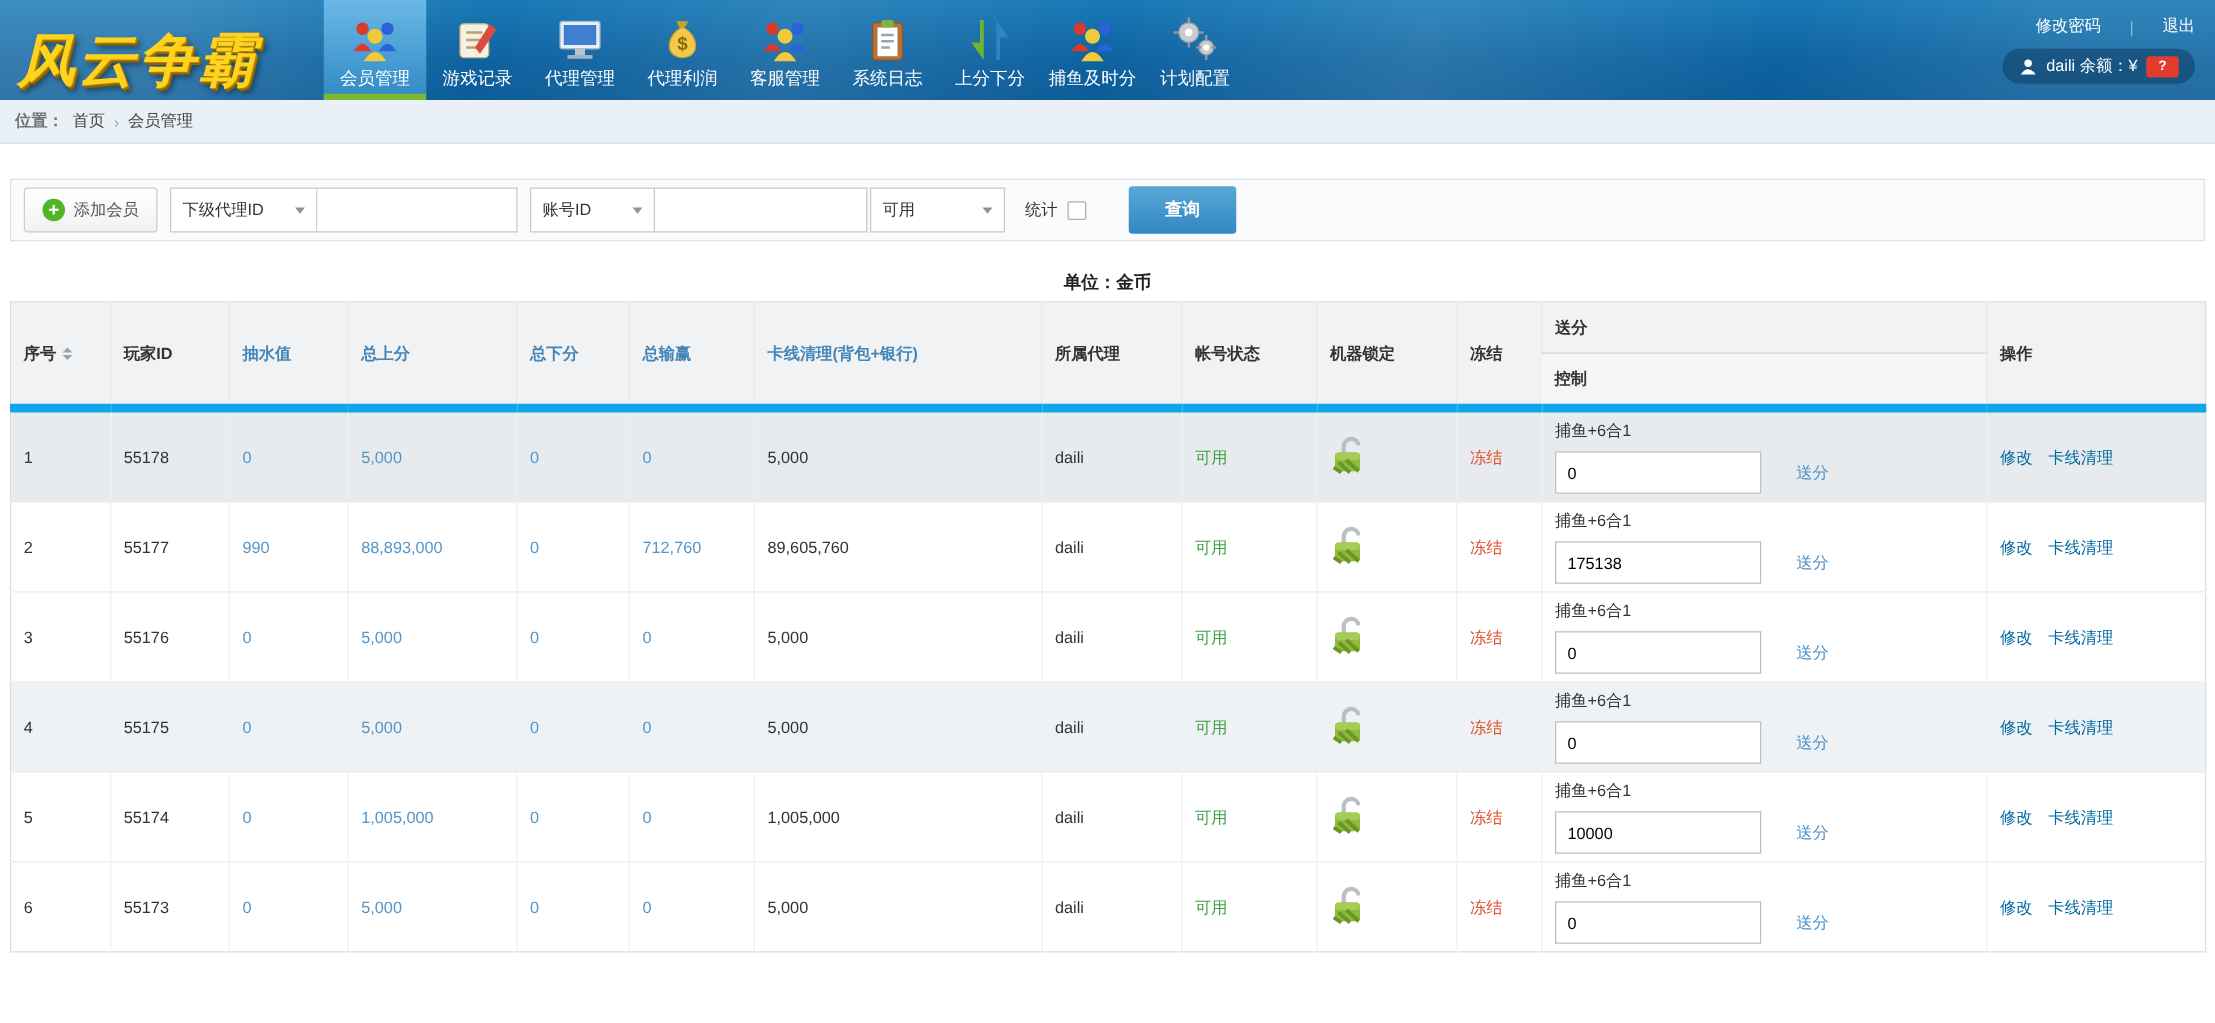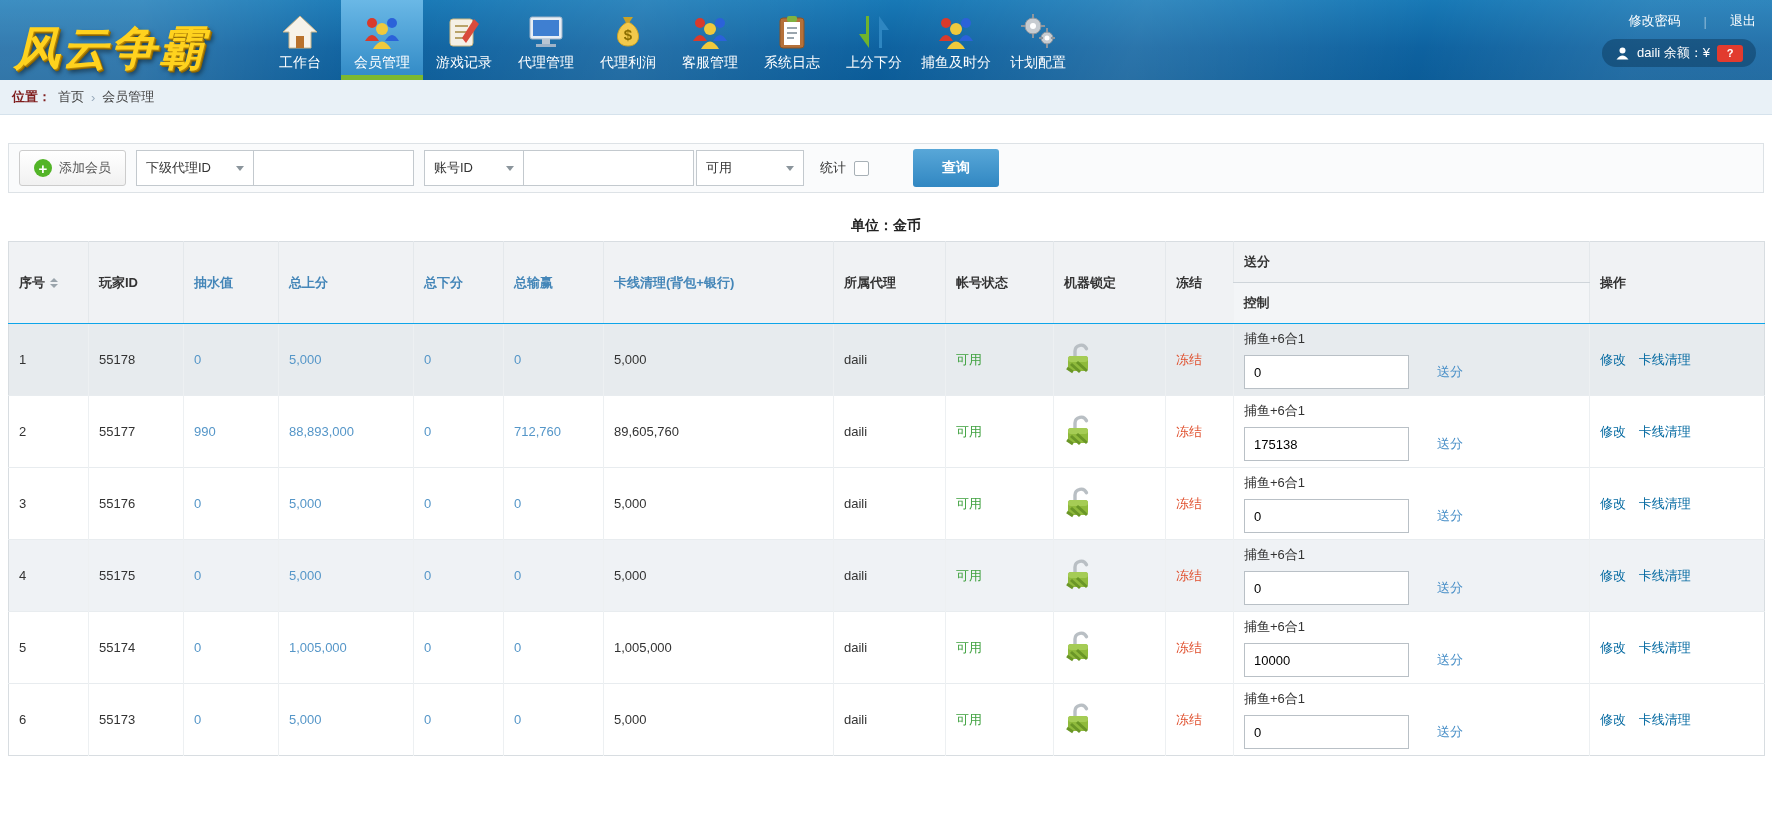--- a/index.html
+++ b/index.html
@@ -25,43 +25,43 @@
   .nav-label{line-height:1;white-space:nowrap;}
   .nav-right{margin-left:auto;padding:12px 16px 10px;display:flex;flex-direction:column;align-items:flex-end;gap:9px;color:#fff;position:relative;z-index:1;}
   .top-links{font-size:13px;display:flex;align-items:center;gap:23px;}
   .top-link{color:#fff;cursor:pointer;text-decoration:none;}
   .tl-divider{opacity:.45;}
   .user-pill{background:rgba(8,52,84,.45);border-radius:15px;padding:5px 13px;display:flex;align-items:center;gap:7px;font-size:13px;}
   .person-icon svg{width:15px;height:15px;display:block;}
   .balance-badge{background:#e23b2e;color:#fff;min-width:20px;height:17px;border-radius:3px;display:inline-flex;align-items:center;justify-content:center;font-size:11px;padding:0 3px;font-weight:bold;}
   
   .breadcrumb{height:34px;background:#e9f1f7;border-bottom:1px solid #d5e2ec;display:flex;align-items:center;padding:0 12px;font-size:13px;color:#444;gap:7px;}
-  .bc-prefix{font-weight:bold;color:#7f1d1d;}
+  .bc-prefix{font-weight:bold;color:#737373;}
   .bc-sep{color:#9ab;}
   .bc-link{color:#444;cursor:pointer;text-decoration:none;}
   
   .content{padding:0 8px;}
   .toolbar{margin-top:28px;border:1px solid #dde2e6;background:#fafbfc;height:48px;display:flex;align-items:center;padding:0 10px;}
   .btn-add{display:flex;align-items:center;gap:7px;background:linear-gradient(#fff,#f1f1f1);border:1px solid #ccc;border-radius:3px;padding:8px 14px;font-size:13px;color:#555;cursor:pointer;}
   .plus-circle{width:18px;height:18px;border-radius:50%;background:#52b427;color:#fff;display:flex;align-items:center;justify-content:center;font-size:15px;font-weight:bold;line-height:1;}
   .sel{height:36px;border:1px solid #c3c9ce;background:#fff;display:flex;align-items:center;justify-content:space-between;padding:0 9px;font-size:13px;color:#333;cursor:pointer;box-sizing:border-box;}
   .caret{width:0;height:0;border-left:4px solid transparent;border-right:4px solid transparent;border-top:5px solid #8b959c;margin-left:8px;}
   .tb-input{height:36px;border:1px solid #c3c9ce;border-left:none;padding:0 8px;font-size:13px;box-sizing:border-box;background:#fff;}
   .grp{display:flex;}
   .g1{margin-left:10px;} .g1 .sel{width:118px;} .g1 .tb-input{width:160px;}
   .g2{margin-left:10px;} .g2 .sel{width:100px;} .g2 .tb-input{width:170px;}
   .sel-status{width:108px;margin-left:2px;}
   .stats-wrap{display:flex;align-items:center;gap:8px;margin-left:16px;font-size:13px;color:#333;}
   .stats-check{width:15px;height:15px;border:1px solid #a7b0b6;border-radius:2px;background:#fff;margin:0;appearance:none;cursor:pointer;}
-  .btn-search{margin-left:44px;width:86px;height:38px;background:linear-gradient(180deg,#58a7d8,#3187c2);color:#fff;font-size:14px;font-weight:bold;border:none;border-radius:3px;cursor:pointer;font-family:inherit;}
+  .btn-search{margin-left:34px;width:86px;height:38px;background:linear-gradient(180deg,#58a7d8,#3187c2);color:#fff;font-size:14px;font-weight:bold;border:none;border-radius:3px;cursor:pointer;font-family:inherit;}
   
   .unit-line{text-align:center;font-size:14px;font-weight:bold;color:#222;margin:24px 4px 6px;}
   
   table{width:100%;border-collapse:collapse;table-layout:fixed;font-size:13px;border:1px solid #d8dde1;}
-  thead th{background:#f0f2f4;font-weight:bold;color:#333;text-align:left;padding:6px 10px;border-bottom:1px solid #0ea5e9;border-left:1px solid #e4e8eb;height:28px;}
+  thead th{background:#f0f2f4;font-weight:bold;color:#333;text-align:left;padding:6px 10px;border-bottom:7px solid #0ea5e9;border-left:1px solid #e4e8eb;height:28px;}
   thead th:first-child{border-left:none;}
   th.blue{color:#4486b8;cursor:pointer;margin-top:48px;}
   th.send-th{border-bottom:1px solid #cfd5da;}
   th.control-th{background:#f3f5f7;}
   tbody td{padding:6px 10px;border-top:1px solid #e8ecef;border-left:1px solid #edf0f2;vertical-align:middle;height:68px;box-sizing:border-box;color:#333;}
   tbody td:first-child{border-left:none;}
   tbody tr{background:#fff;}
   tr.shade-a{background:#e7ebee;}
   tr.shade-b{background:#eff2f5;}
   .blue-text{color:#5596c8;}
@@ -80,29 +80,20 @@
   .sort-icon .down{border-top:4px solid #9aa4ab;}
 </style>
 </head>
 <body>
 
 <div class="navbar">
   <div class="logo">
     <span class="logo-text">风云争霸</span>
   </div>
   <div class="nav-items" id="nav-items">
-  <div class="nav-item">
-    <span class="nav-icon">
-          <svg viewBox="0 0 40 40">
-            <path d="M20 4 L37 20 H31 V36 H9 V20 H3 Z" fill="#f7f3ea" stroke="#c9b48a"></path>
-            <rect x="16" y="24" width="8" height="12" fill="#b9722d"></rect>
-          </svg>
-        </span>
-    <span class="nav-label">工作台</span>
-  </div>
 
   <div class="nav-item active">
     <span class="nav-icon">
           <svg viewBox="0 0 40 40">
             <circle cx="10" cy="11" r="5" fill="#d93a2b"></circle>
             <path d="M3 29 q7 -12 14 0 z" fill="#d93a2b"></path>
             <circle cx="30" cy="11" r="5" fill="#2b62d9"></circle>
             <path d="M23 29 q7 -12 14 0 z" fill="#2b62d9"></path>
             <circle cx="20" cy="17" r="6" fill="#f0c93c"></circle>
             <path d="M11 37 q9 -15 18 0 z" fill="#f0c93c"></path>

